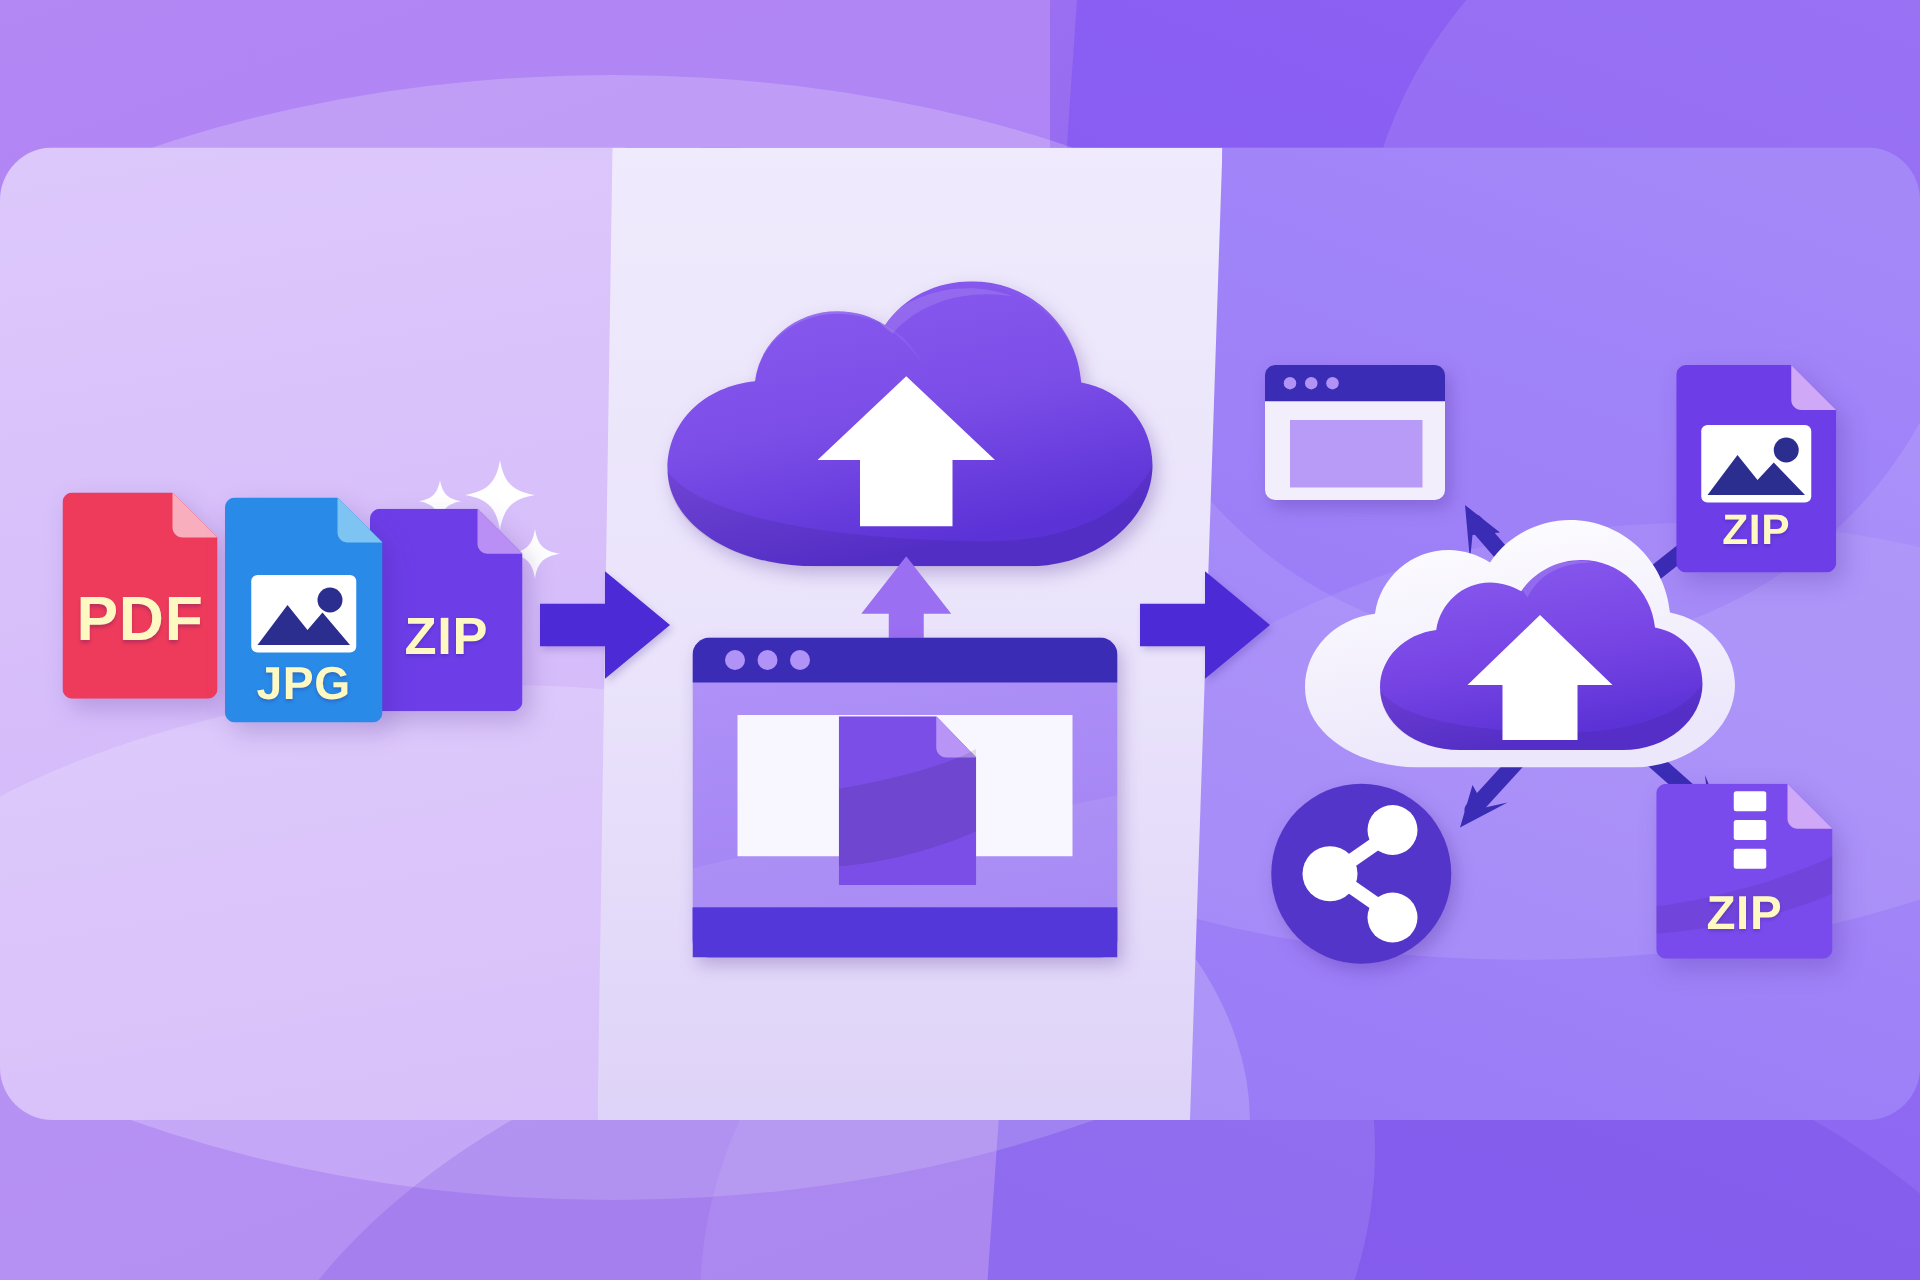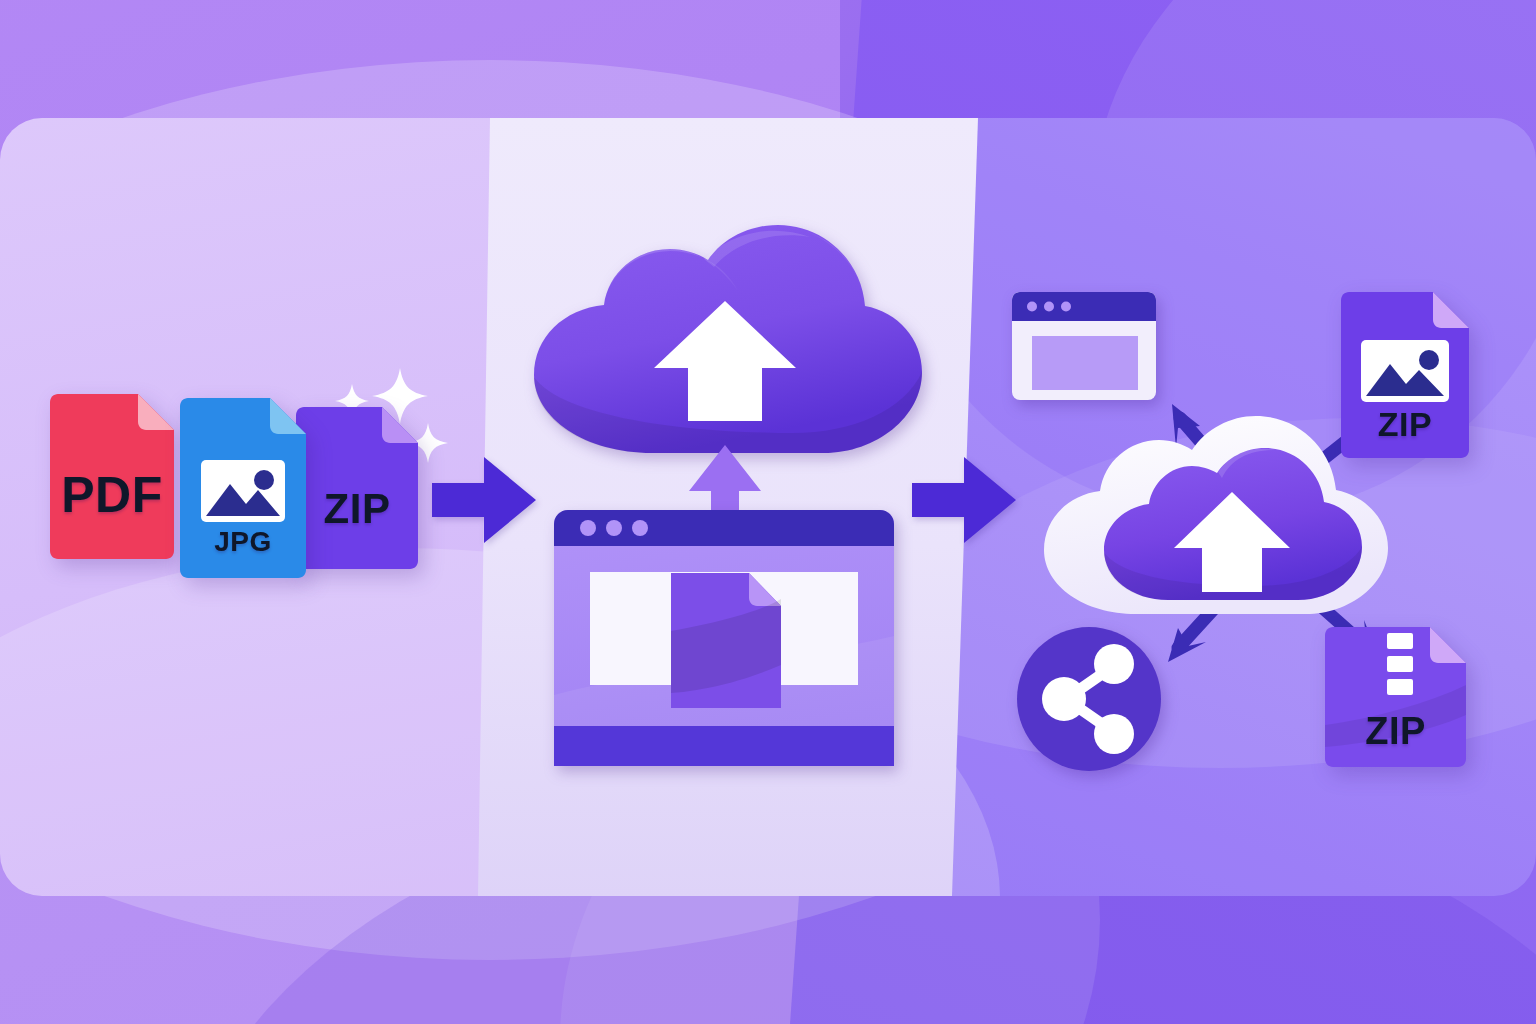--- a/index.html
+++ b/index.html
@@ -42,21 +42,21 @@
     background:rgba(110,70,240,.16);}
   
   .center-panel{left:478px;top:0;width:500px;height:778px;
     background:linear-gradient(180deg,#efeafc 0%,#eae3fb 55%,#ded3f8 100%);
     clip-path:polygon(12px 0, 500px 0, 474px 778px, 0 778px);}
 
   
   .arrow-right{filter:drop-shadow(2px 3px 3px rgba(60,30,140,.22));}
 
   
-  .ftext{position:absolute;width:100%;text-align:center;color:#0f172a;font-weight:bold;
+  .ftext{position:absolute;width:100%;text-align:center;color:#fef9c3;font-weight:bold;
          letter-spacing:.5px;text-shadow:0 2px 3px rgba(40,10,90,.25);}
 
   .shadow-soft{filter:drop-shadow(6px 8px 10px rgba(60,25,130,.22));}
   .shadow-mid{filter:drop-shadow(4px 6px 7px rgba(60,25,130,.26));}
 </style>
 </head>
 <body>
 
 <div id="stage">
 
@@ -113,21 +113,21 @@
     <svg width="126" height="180" viewBox="0 0 126 180">
       <path d="M0 8 C0 3.6 3.6 0 8 0 L90 0 L126 36 L126 172 C126 176.4 122.4 180 118 180 L8 180 C3.6 180 0 176.4 0 172 Z" fill="#2a8ae8"></path>
       <path d="M90 0 L126 36 L98 36 C93.6 36 90 32.4 90 28 Z" fill="#7ec4f2"></path>
 
       <g>
         <rect x="21" y="62" width="84" height="62" rx="5" fill="#ffffff"></rect>
         <circle cx="84" cy="82" r="10" fill="#2b2d8f"></circle>
         <path d="M26 118 L50 86 L66 106 L78 92 L100 118 Z" fill="#2b2d8f"></path>
       </g>
     </svg>
-    <div class="ftext" style="top:128px;font-size:28px;">JPG</div>
+    <div class="ftext" style="top:128px;font-size:37px;">JPG</div>
   </div>
 
   <svg class="abs arrow-right" style="left:432px;top:455px;" width="104" height="90" viewBox="0 0 104 90">
     <path d="M0 28 L52 28 L52 2 L104 45 L52 88 L52 62 L0 62 Z" fill="#4c2ad6"></path>
   </svg>
 
   <svg class="abs shadow-mid" style="left:524px;top:225px;" width="402" height="228" viewBox="0 0 402 228">
     <defs>
       <linearGradient id="cloudPurple" x1="0" y1="0" x2="0.35" y2="1">
         <stop offset="0" stop-color="#8a5cf0"></stop>

